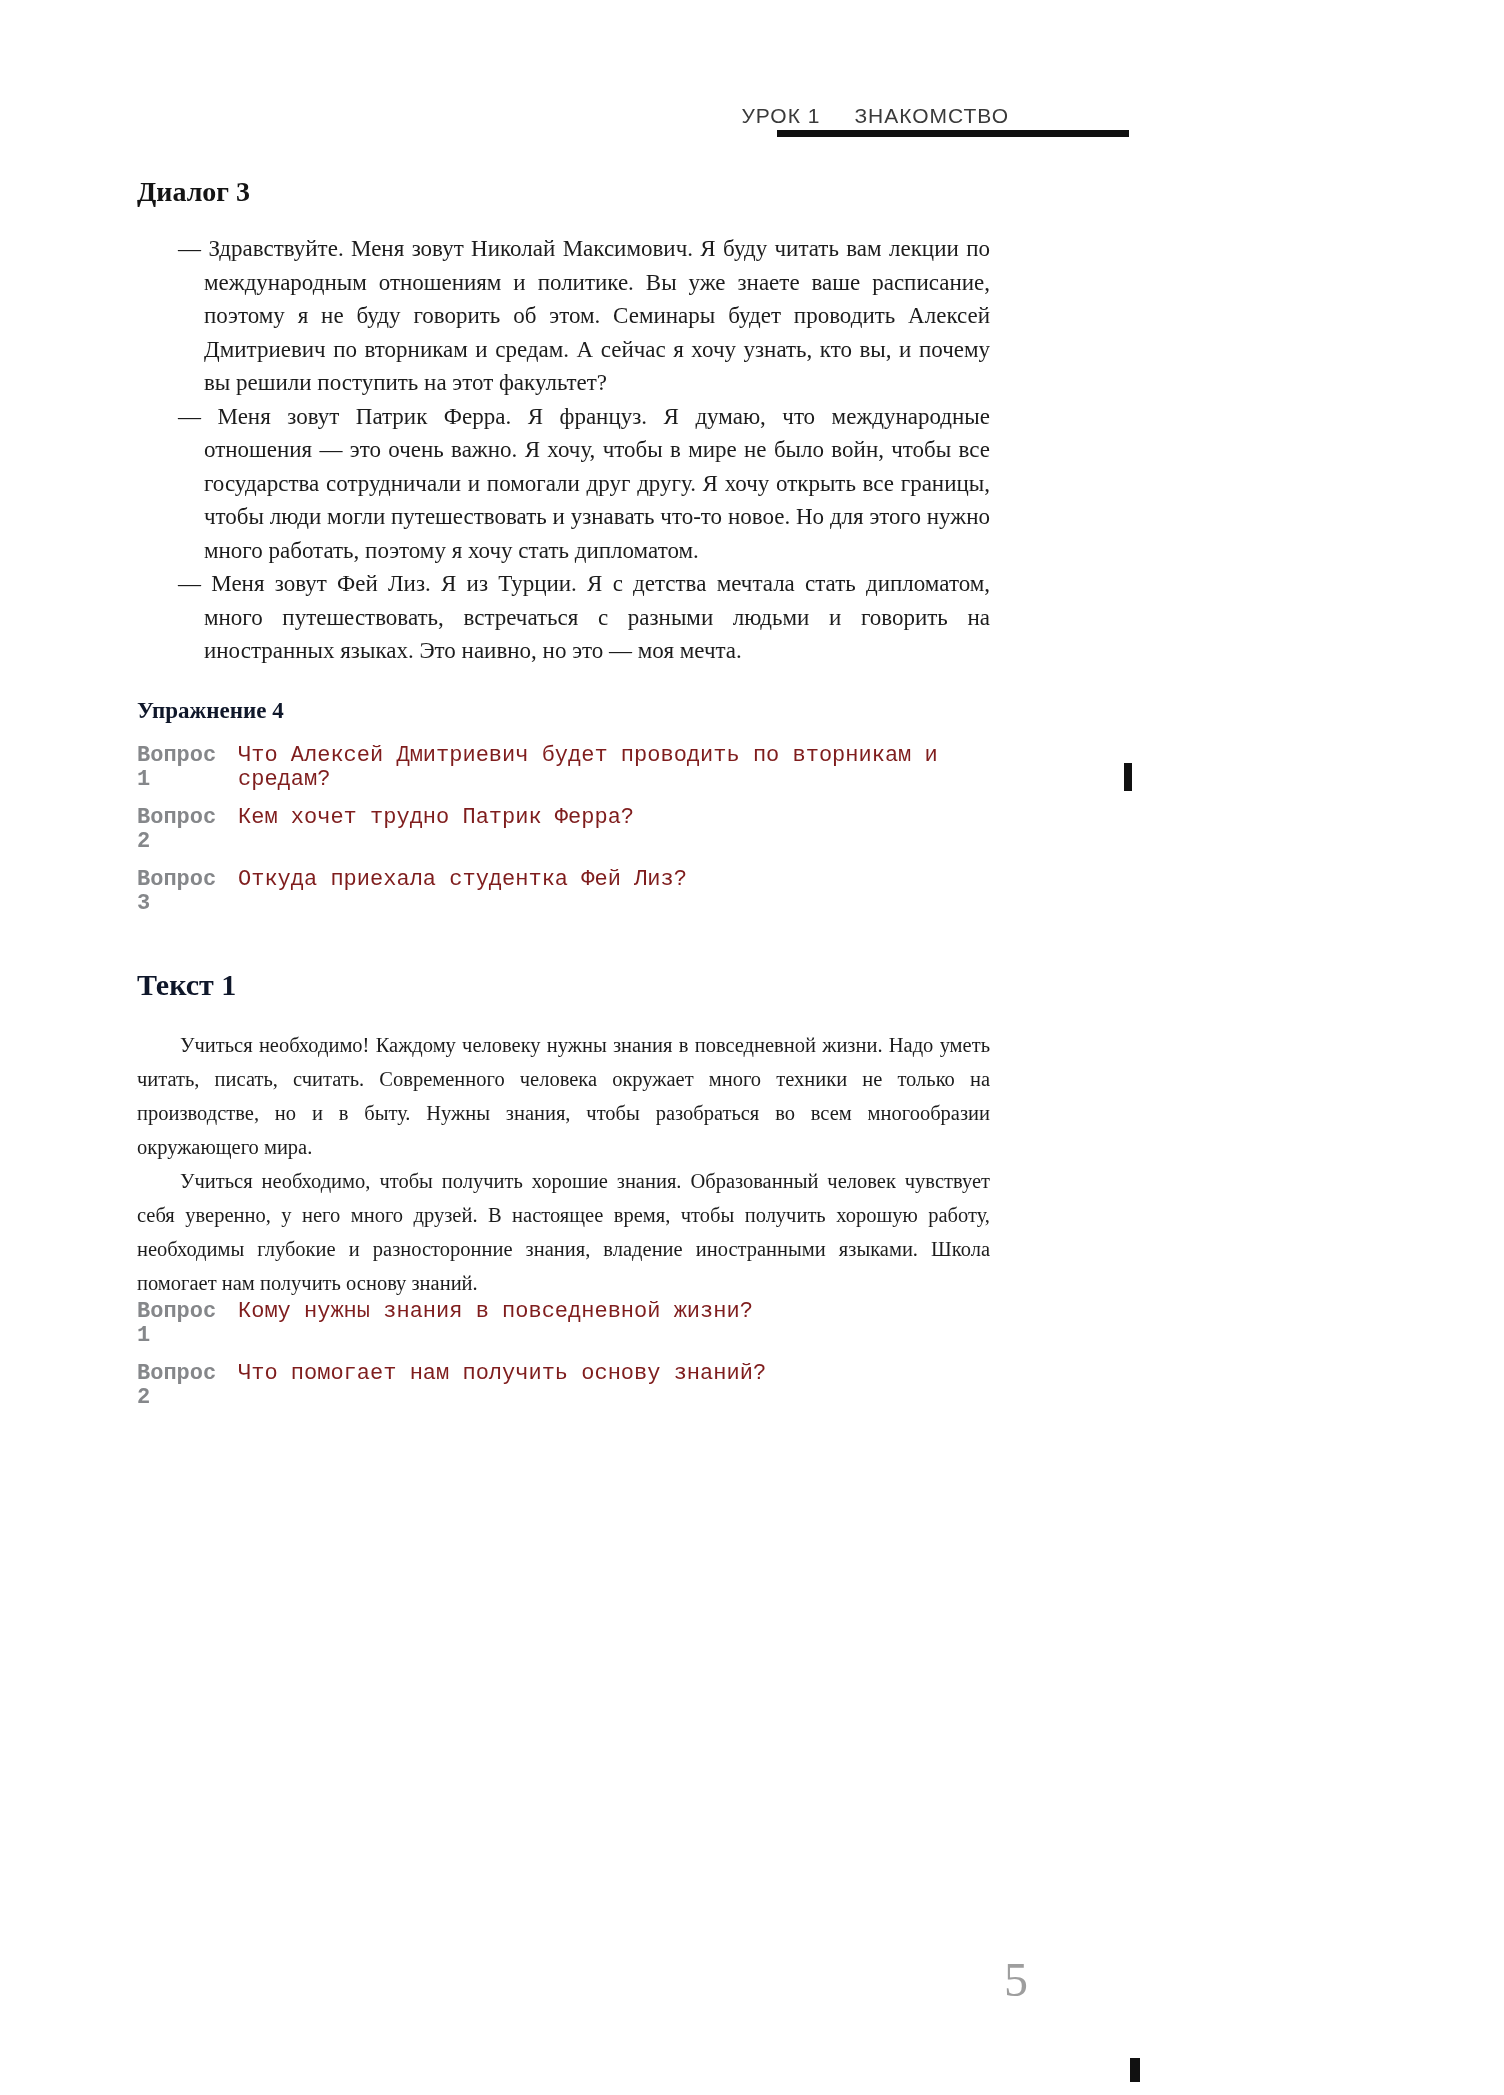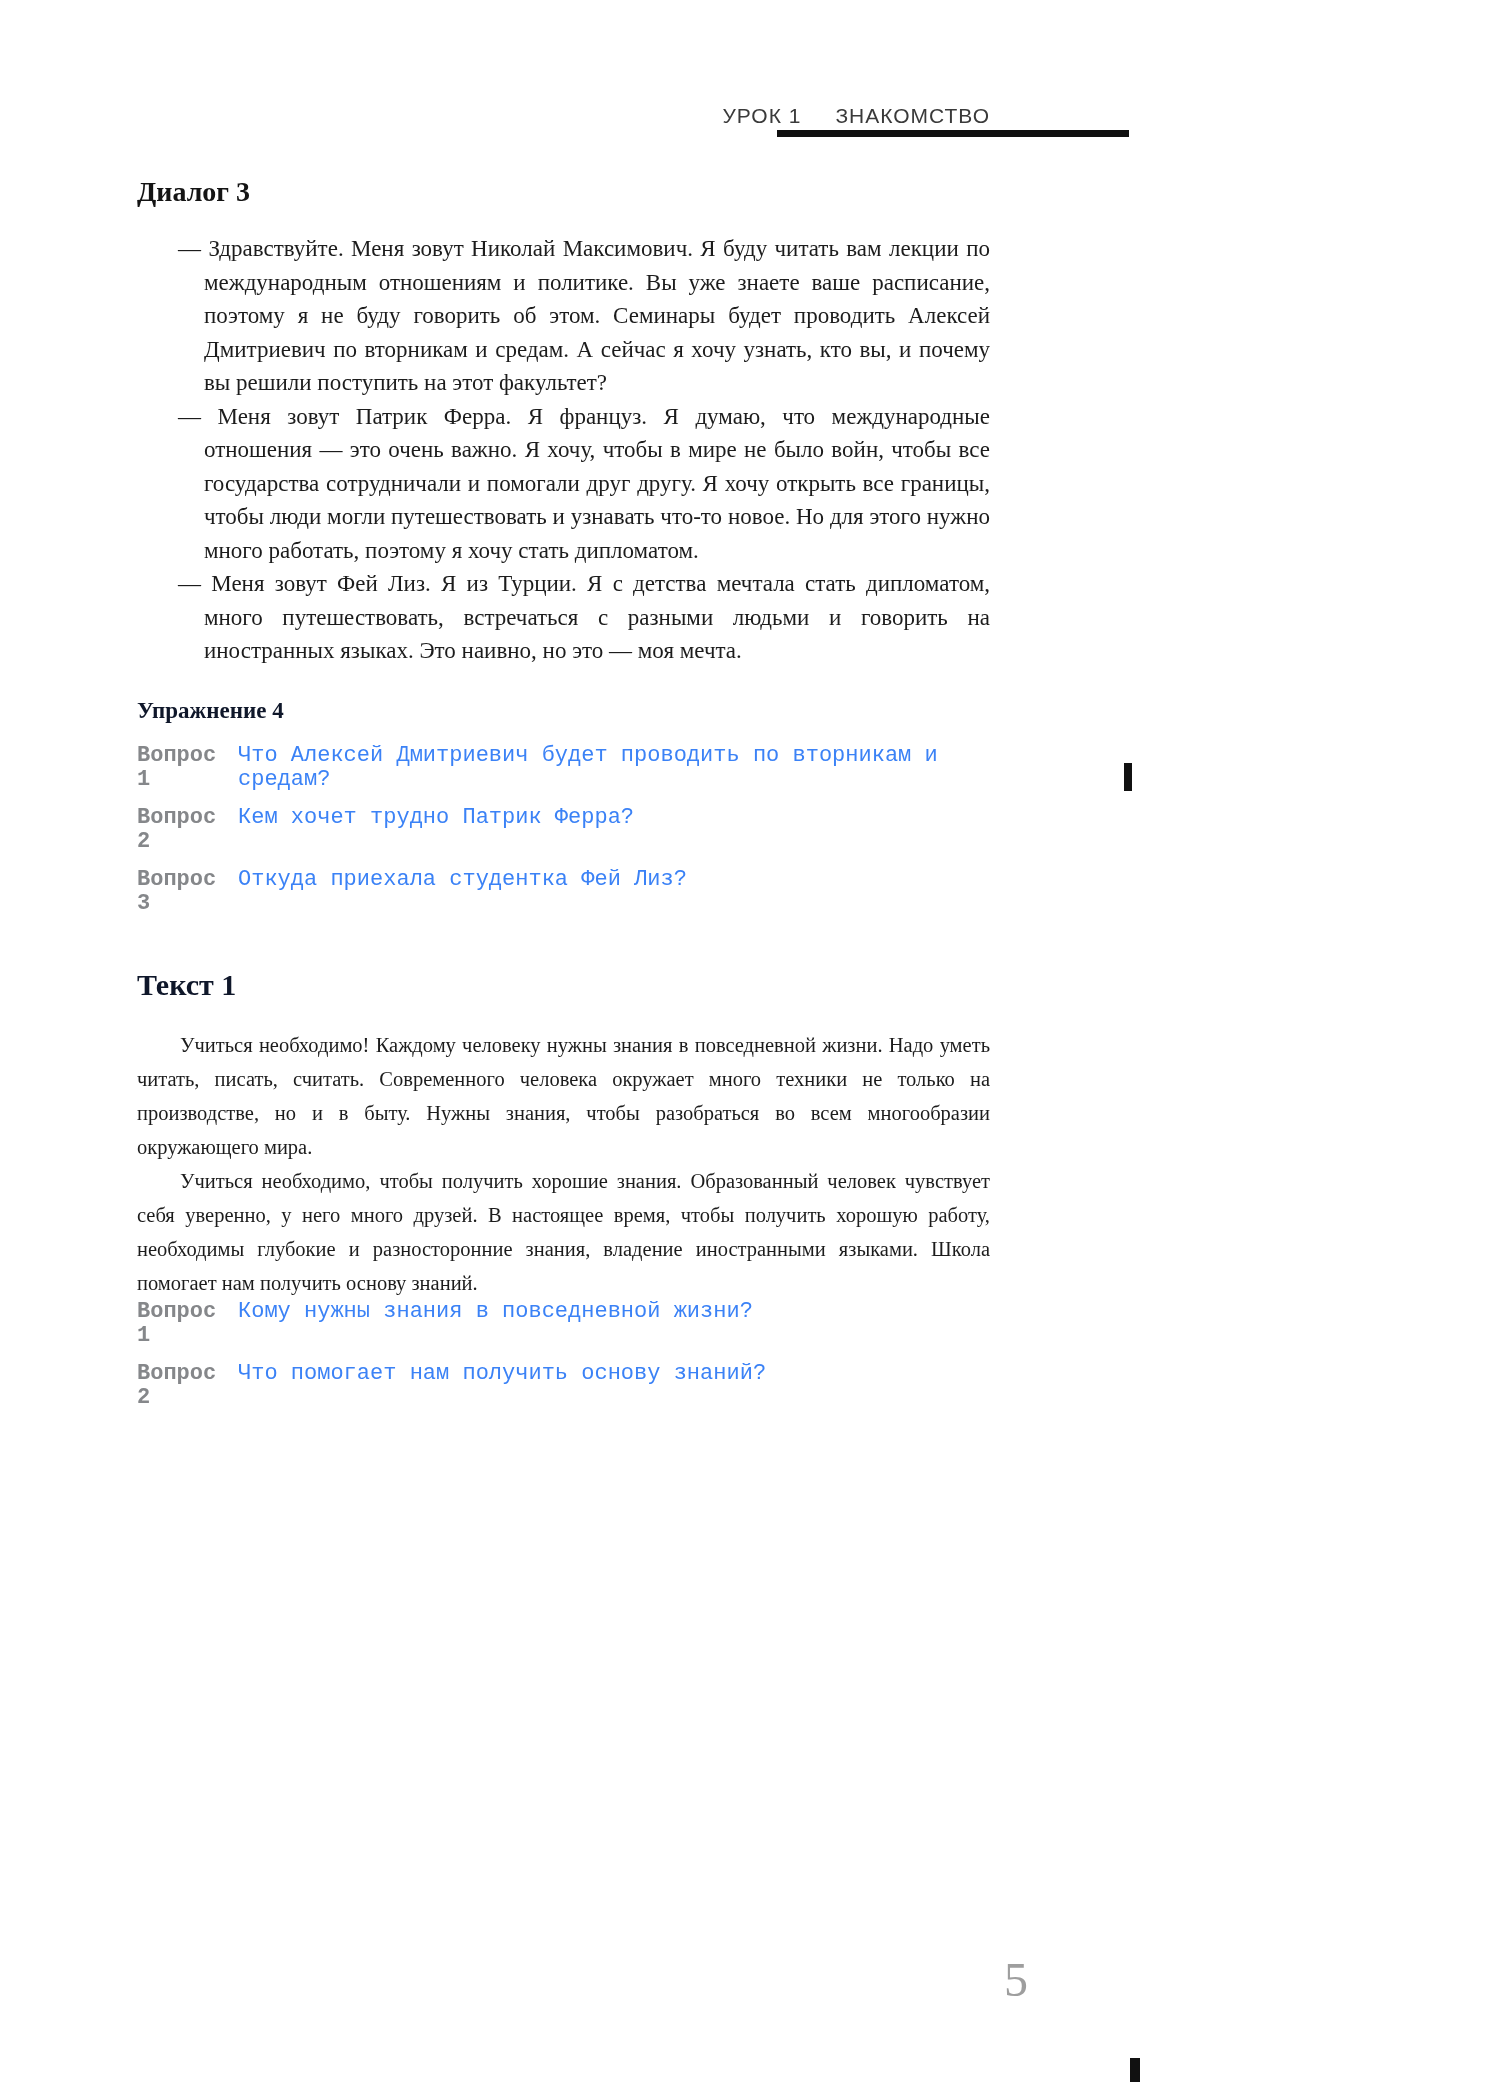--- a/index.html
+++ b/index.html
@@ -10,21 +10,21 @@
     background: #ffffff;
     font-family: "Liberation Serif", serif;
     color: #1c1c1c;
     overflow: hidden;
   }
 
   
   .running-header {
     position: absolute;
     top: 104px;
-    left: 400px;
+    left: 419px;
     width: 590px;
     text-align: right;
     font-family: "Liberation Sans", sans-serif;
     font-size: 21px;
     letter-spacing: 1px;
     color: #3a3a3a;
     white-space: nowrap;
   }
   .running-header .topic { margin-left: 34px; }
   .header-rule {
@@ -72,21 +72,21 @@
     line-height: 24px;
     margin: 0 0 14px 0;
     font-family: Liberation Mono, monospace;
   }
   .q-label {
     flex: none;
     width: 101px;
     font-weight: bold;
     color: #85878a;
   }
-  .q-text { color: #3b82f6; }
+  .q-text { color: #7f1d1d; }
 
   .h-text {
     font-size: 30px;
     font-weight: bold;
     margin: 52px 0 26px 0;
     color: #0f172a;
   }
   .text-para {
     font-size: 20.5px;
     line-height: 34px;

